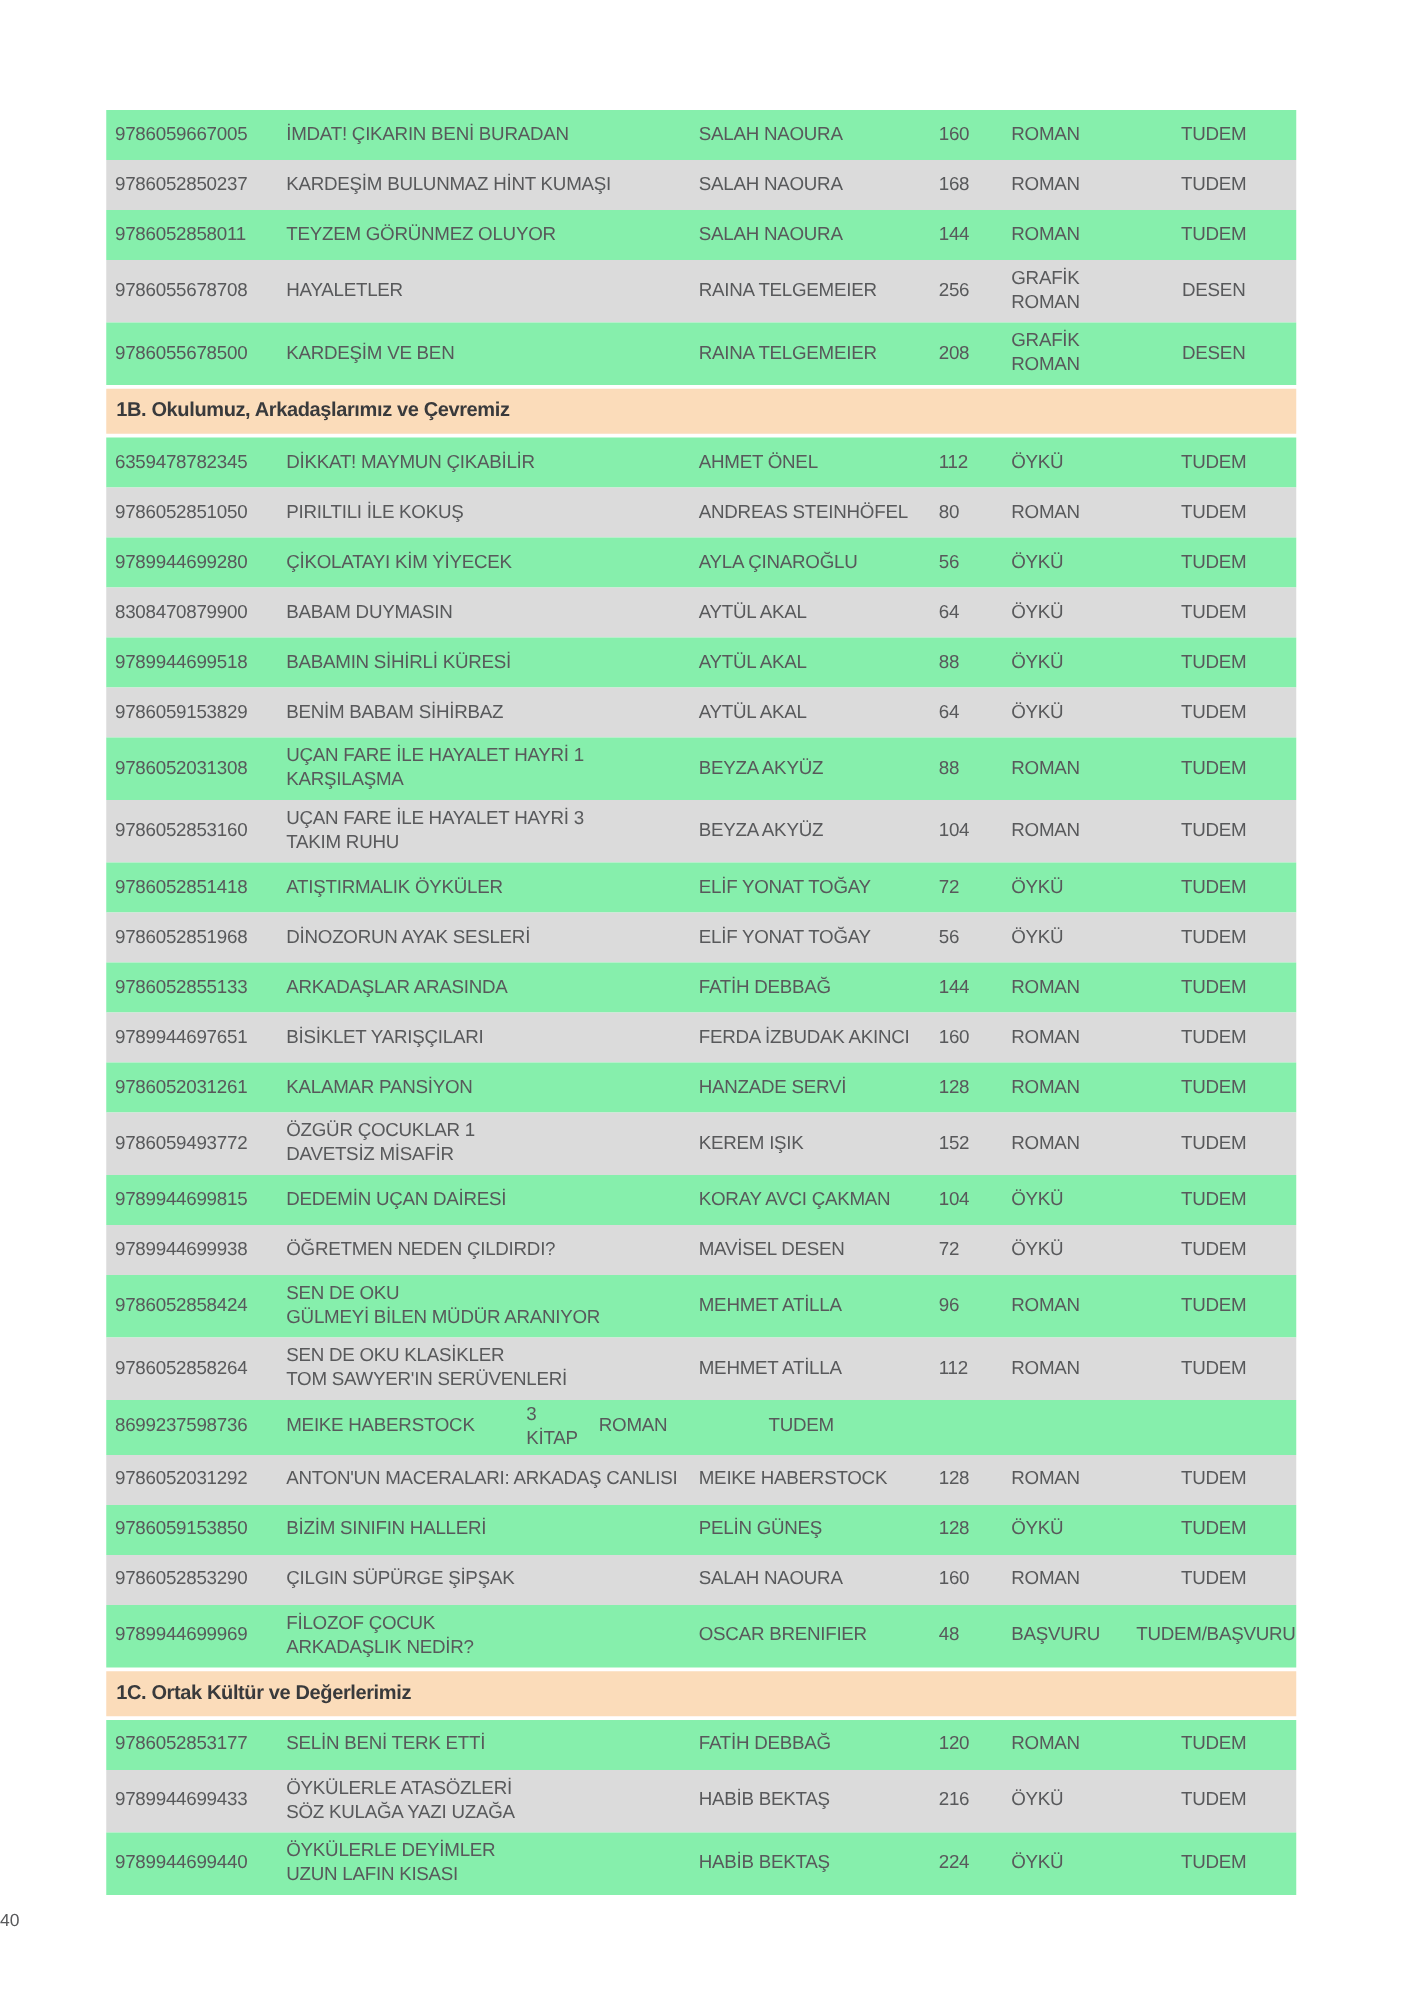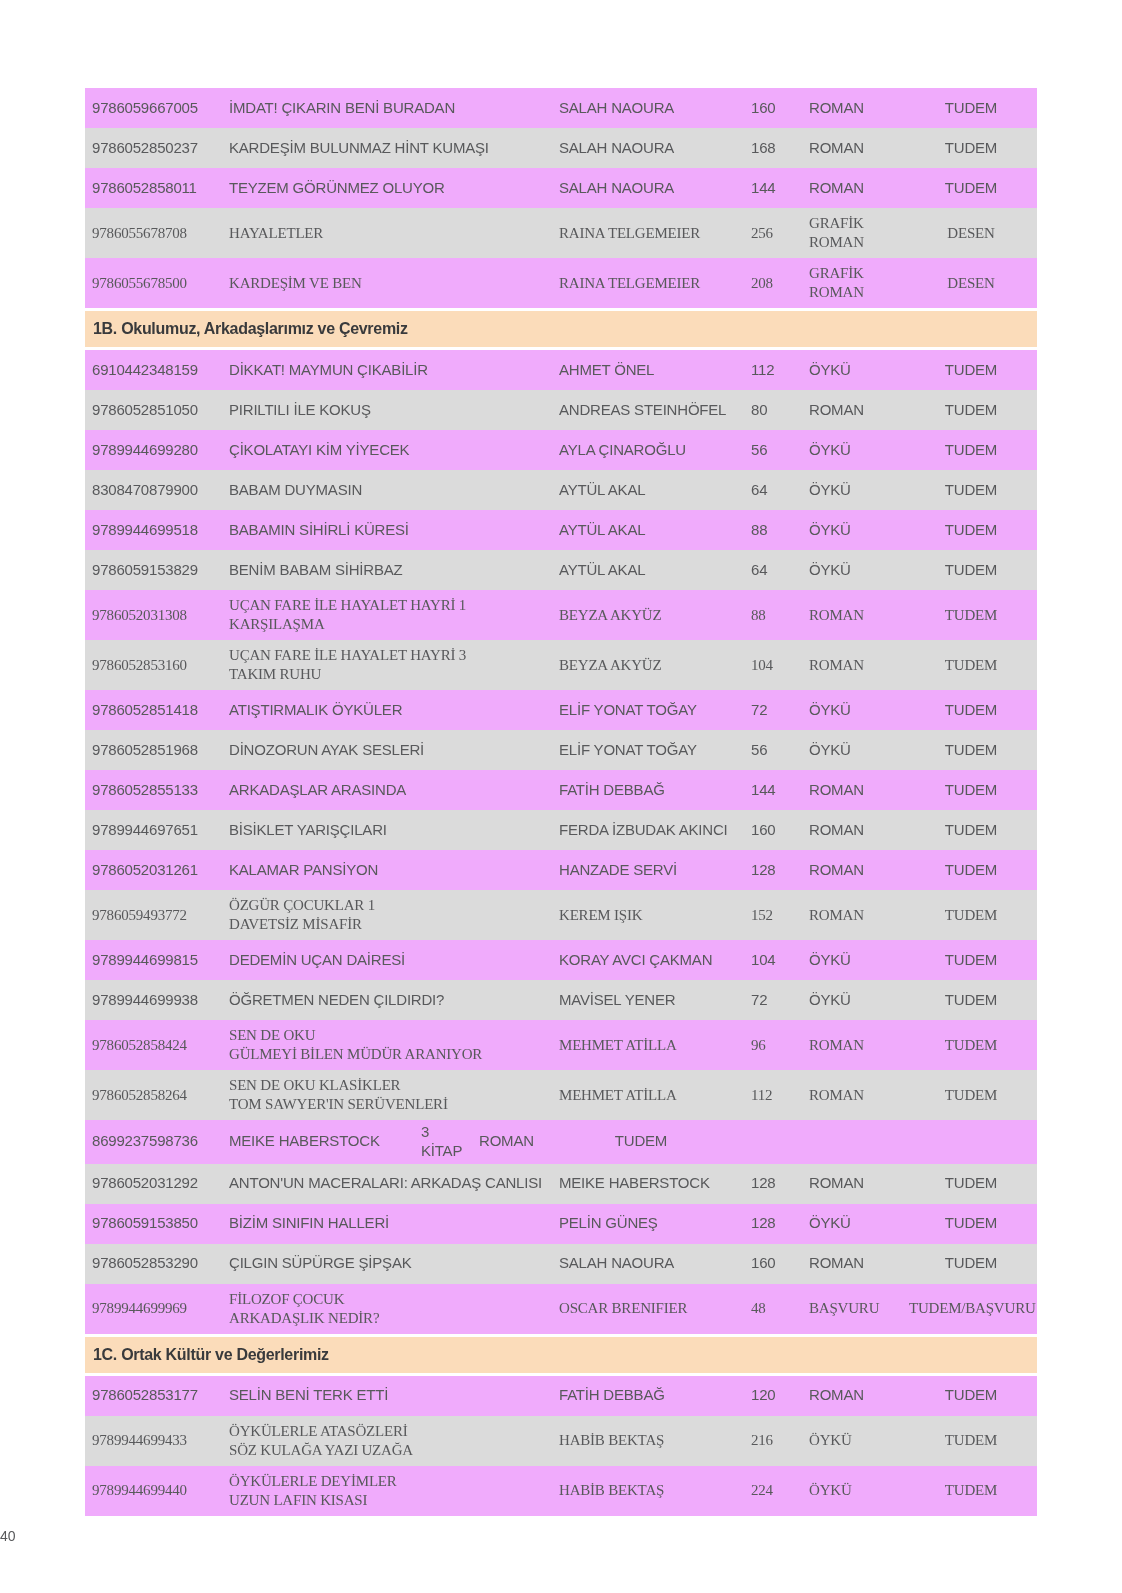--- a/index.html
+++ b/index.html
@@ -13,23 +13,23 @@
   body{
     width:1122px;height:1593px;position:relative;
     font-family:"Liberation Sans","DejaVu Sans",sans-serif;
     color:var(--text);
   }
   .page{width:1122px;height:1593px;position:relative;background:#ffffff;overflow:hidden;}
   .book-table{
     position:absolute;left:85px;top:88px;width:952px;
     font-size:15px;letter-spacing:-0.2px;line-height:1.25;
   }
-  .row{display:flex;align-items:center;min-height:40px;background:#f0abfc;}
+  .row{display:flex;align-items:center;min-height:40px;background:#86efac;}
   .row.striped{background:var(--stripe);}
-  .row.tall{min-height:50px;font-family:Liberation Serif, serif;}
+  .row.tall{min-height:50px;}
   .cell{padding:3px 4px;}
   .c-isbn{width:140px;padding-left:7px;}
   .c-title{width:330px;}
   .c-author{width:192px;}
   .c-pages{width:58px;}
   .c-genre{width:100px;text-align:left;}
   .c-pub{width:132px;text-align:center;white-space:nowrap;}
   .section-header{
     display:flex;align-items:center;min-height:36px;
     background:var(--section-bg);margin:3px 0;text-align:right;
@@ -107,21 +107,21 @@
         <div class="cell c-genre">
           <div>GRAFİK</div>
           <div>ROMAN</div>
         </div>
         <div class="cell c-pub">DESEN</div>
       </div>
       <div class="section-header">
         <div class="section-header-label">1B. Okulumuz, Arkadaşlarımız ve Çevremiz</div>
       </div>
       <div class="row">
-        <div class="cell c-isbn">6910442348159</div>
+        <div class="cell c-isbn">6359478782345</div>
         <div class="cell c-title">
           <div>DİKKAT! MAYMUN ÇIKABİLİR</div>
         </div>
         <div class="cell c-author">AHMET ÖNEL</div>
         <div class="cell c-pages">112</div>
         <div class="cell c-genre">
           <div>ÖYKÜ</div>
         </div>
         <div class="cell c-pub">TUDEM</div>
       </div>
@@ -294,21 +294,21 @@
         <div class="cell c-genre">
           <div>ÖYKÜ</div>
         </div>
         <div class="cell c-pub">TUDEM</div>
       </div>
       <div class="row striped">
         <div class="cell c-isbn">9789944699938</div>
         <div class="cell c-title">
           <div>ÖĞRETMEN NEDEN ÇILDIRDI?</div>
         </div>
-        <div class="cell c-author">MAVİSEL YENER</div>
+        <div class="cell c-author">MAVİSEL DESEN</div>
         <div class="cell c-pages">72</div>
         <div class="cell c-genre">
           <div>ÖYKÜ</div>
         </div>
         <div class="cell c-pub">TUDEM</div>
       </div>
       <div class="row tall">
         <div class="cell c-isbn">9786052858424</div>
         <div class="cell c-title">
           <div>SEN DE OKU</div>

